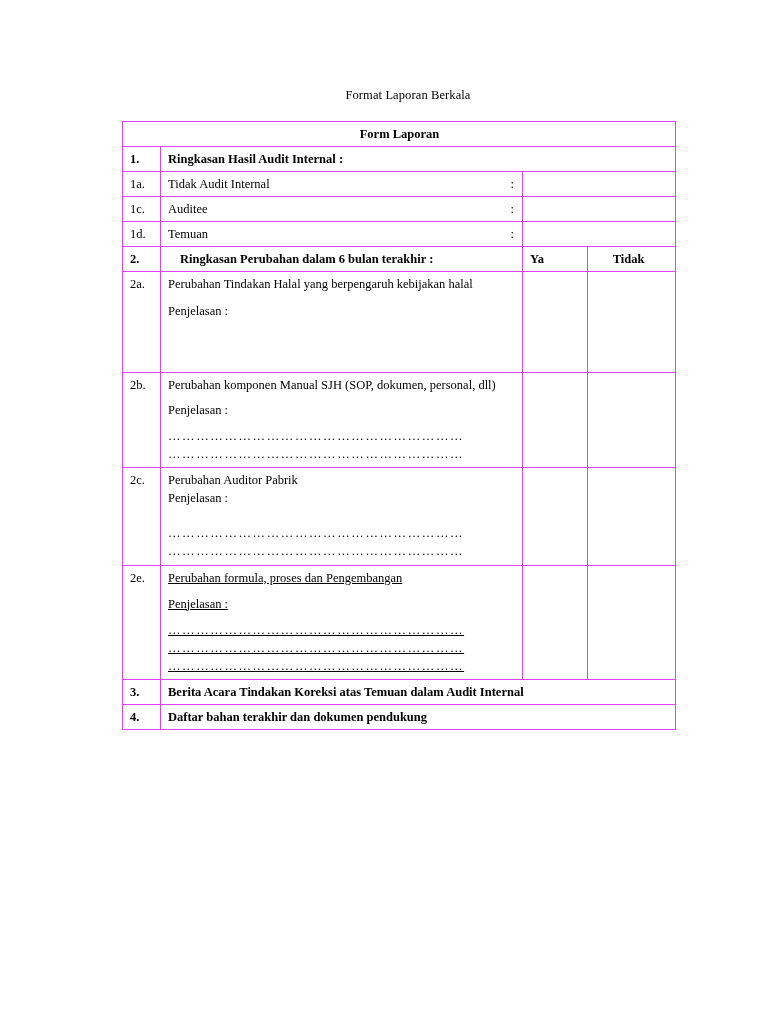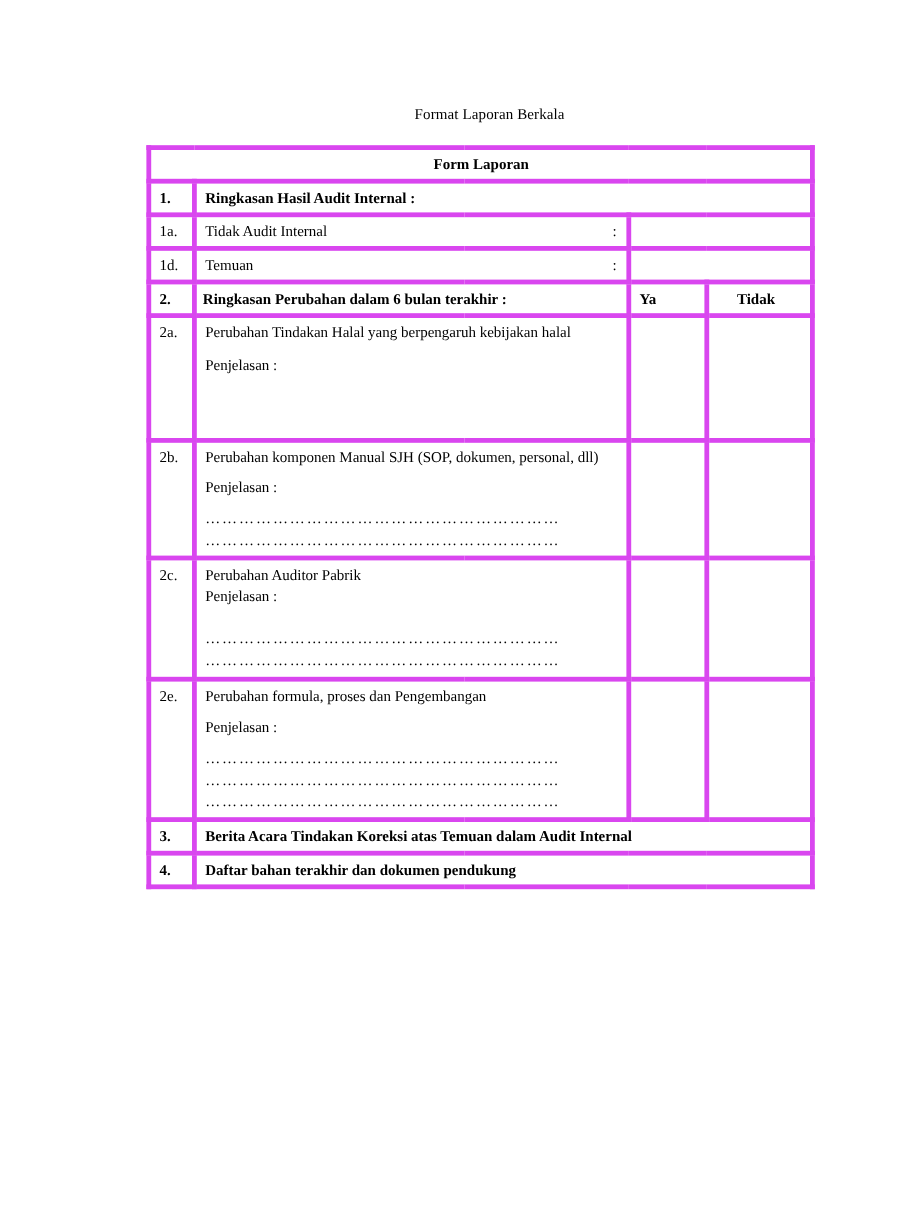--- a/index.html
+++ b/index.html
@@ -27,21 +27,21 @@
     font-family: "Liberation Serif", serif;
     margin: 0 0 18px 0;
     letter-spacing: 0.1px;
   }
   table.form {
     border-collapse: collapse;
     width: 553px;
     table-layout: fixed;
   }
   table.form td {
-    border: 4px solid #d946ef;
+    border: 1px solid #d946ef;
     vertical-align: top;
     padding: 4px 6px 4px 7px;
     font-size: 12.5px;
     line-height: 1.28;
   }
   .hdr-row td {
     text-align: center;
     font-weight: bold;
     font-size: 13px;
     padding: 7px 6px;
@@ -81,21 +81,21 @@
     overflow: hidden;
     display: block;
   }
   .spacer-2a { height: 44px; }
   .penjelasan { margin-top: 11px; }
   .penjelasan-tight { margin-top: 2px; }
   .cell-2a { height: 92px; }
   .cell-2b { height: 86px; }
   .cell-2c { height: 80px; }
   .cell-2d { height: 80px; }
-  .cell-2e { height: 88px; }
+  .cell-2e { height: 88px; text-decoration: underline; }
   .line-sp { margin-top: 9px; }
   .lead-2b { margin-bottom: 9px; }
 </style>
 </head>
 <body>
 
 <div class="page">
 
   <div class="doc-title">Format Laporan Berkala</div>
 
@@ -123,36 +123,46 @@
       <td colspan="2">
         <div class="label-line">
           <span>Tidak Audit Internal</span>
           <span class="colon">:</span>
         </div>
       </td>
       <td colspan="2"></td>
     </tr>
 
 
+    <tr>
+      <td class="num-cell">1c.</td>
+      <td colspan="2">
+        <div class="label-line">
+          <span>Auditee</span>
+          <span class="colon">:</span>
+        </div>
+      </td>
+      <td colspan="2"></td>
+    </tr>
 
     <tr>
       <td class="num-cell">1d.</td>
       <td colspan="2">
         <div class="label-line">
           <span>Temuan</span>
           <span class="colon">:</span>
         </div>
       </td>
       <td colspan="2"></td>
     </tr>
 
 
     <tr class="sec-row">
       <td class="num-cell">2.</td>
-      <td colspan="2" class="yn-head" style="padding-left:5px">Ringkasan Perubahan dalam 6 bulan terakhir :</td>
+      <td colspan="2" class="yn-head" style="padding-left:19px">Ringkasan Perubahan dalam 6 bulan terakhir :</td>
       <td class="yn-head">Ya</td>
       <td class="yn-head center">Tidak</td>
     </tr>
 
     <tr>
       <td class="num-cell">2a.</td>
       <td colspan="2" class="cell-2a">
         <div>Perubahan Tindakan Halal yang berpengaruh kebijakan halal</div>
         <div class="penjelasan">Penjelasan :</div>
         <div class="spacer-2a"></div>

